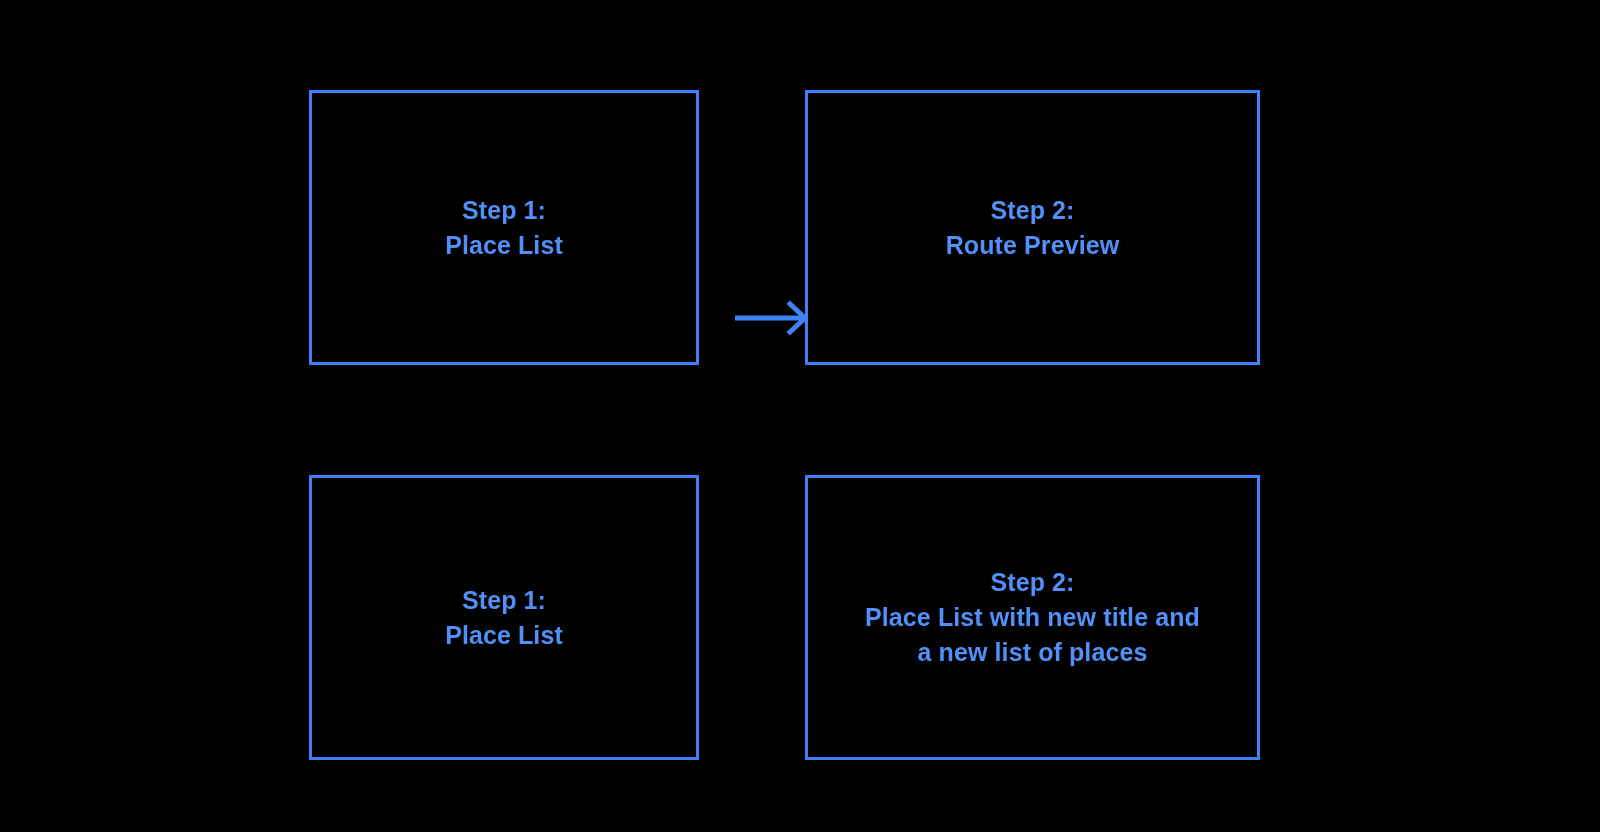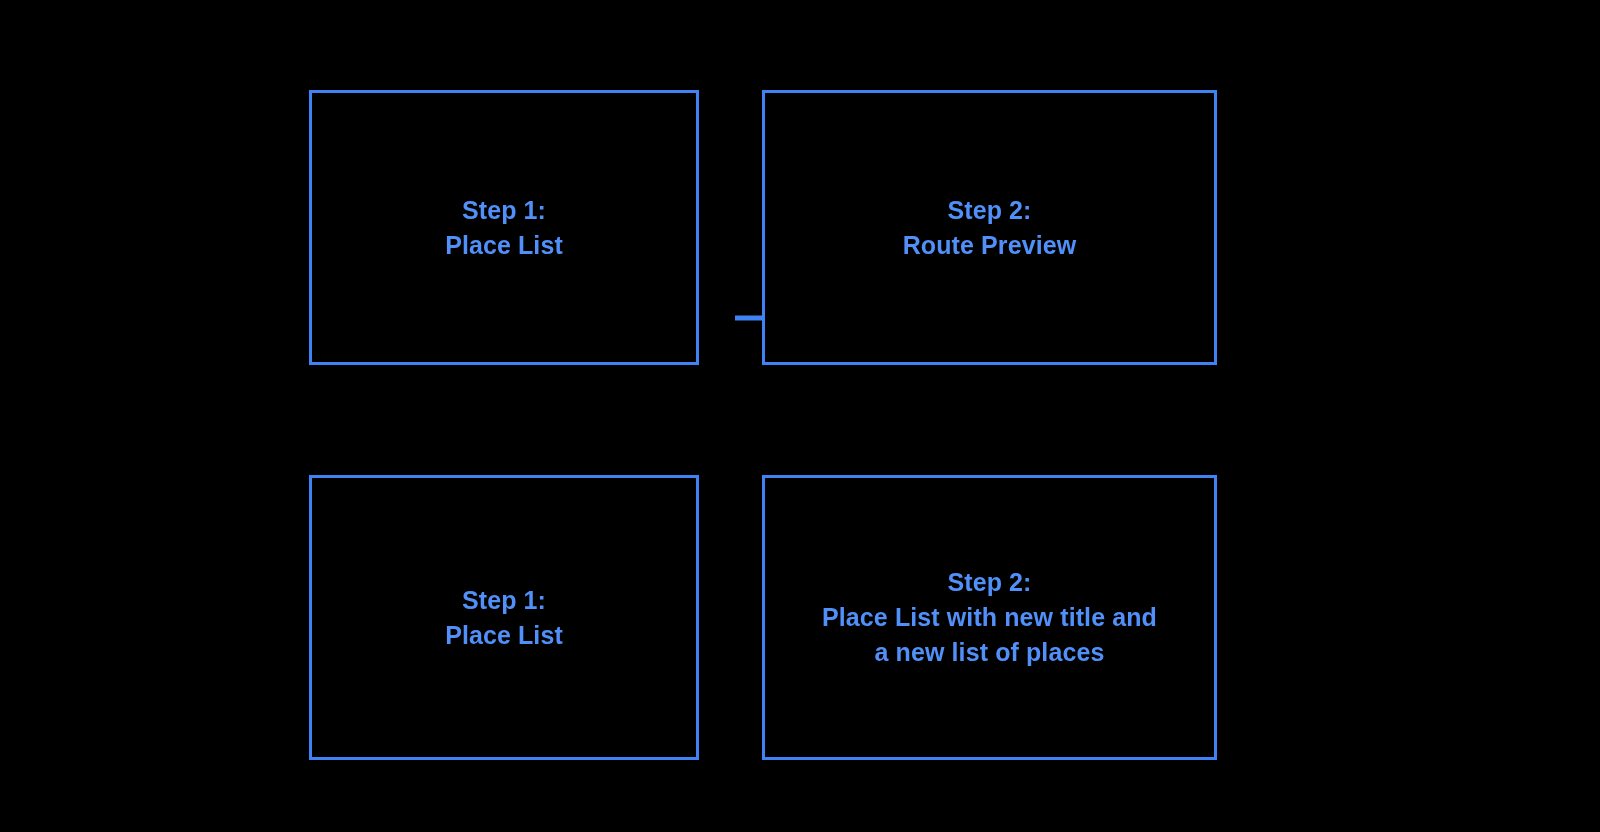--- a/index.html
+++ b/index.html
@@ -33,21 +33,21 @@
     top: 0;
     box-sizing: border-box;
     border: 3px solid #3f82f4;
     background: #000000;
     display: flex;
     align-items: center;
     justify-content: center;
     text-align: center;
   }
   .step-box.box-left  { left: 309px; width: 390px; }
-  .step-box.box-right { left: 762px; width: 455px; }
+  .step-box.box-right { left: 805px; width: 455px; }
   #row-0 .step-box { height: 275px; }
   #row-1 .step-box { height: 285px; }
 
   .box-label {
     color: #5090f8;
     font-family: "Liberation Sans", sans-serif;
     font-weight: bold;
     font-size: 25px;
     line-height: 35px;
     letter-spacing: 0.1px;

